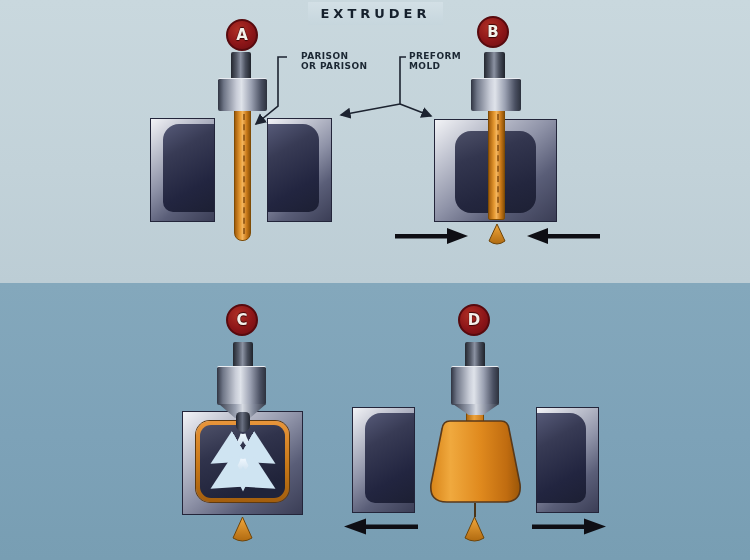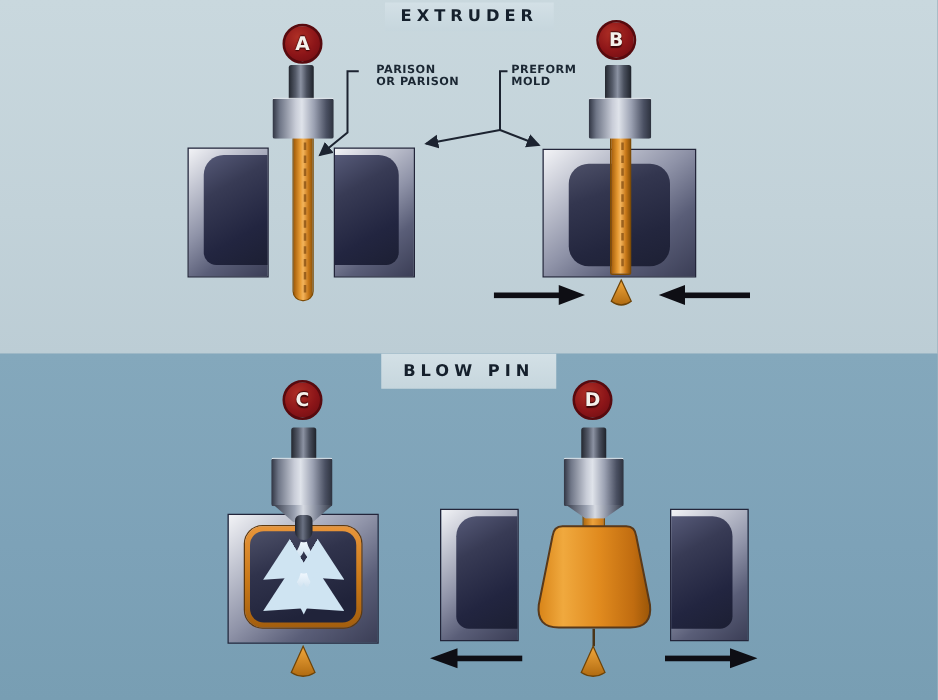--- a/index.html
+++ b/index.html
@@ -70,23 +70,20 @@
 <body>
 
 <div class="canvas">
 
   <div class="section-top"></div>
   <div class="section-bottom"></div>
 
   <div class="title-box title-top">
     <span>EXTRUDER</span>
   </div>
-  <div class="title-box title-bottom">
-    <span>BLOW PIN</span>
-  </div>
 
   <div class="anno" style="left:301px;top:51px;">
     <span>PARISON</span><br>
     <span>OR PARISON</span>
   </div>
   <div class="anno" style="left:409px;top:51px;">
     <span>PREFORM</span><br>
     <span>MOLD</span>
   </div>
 

